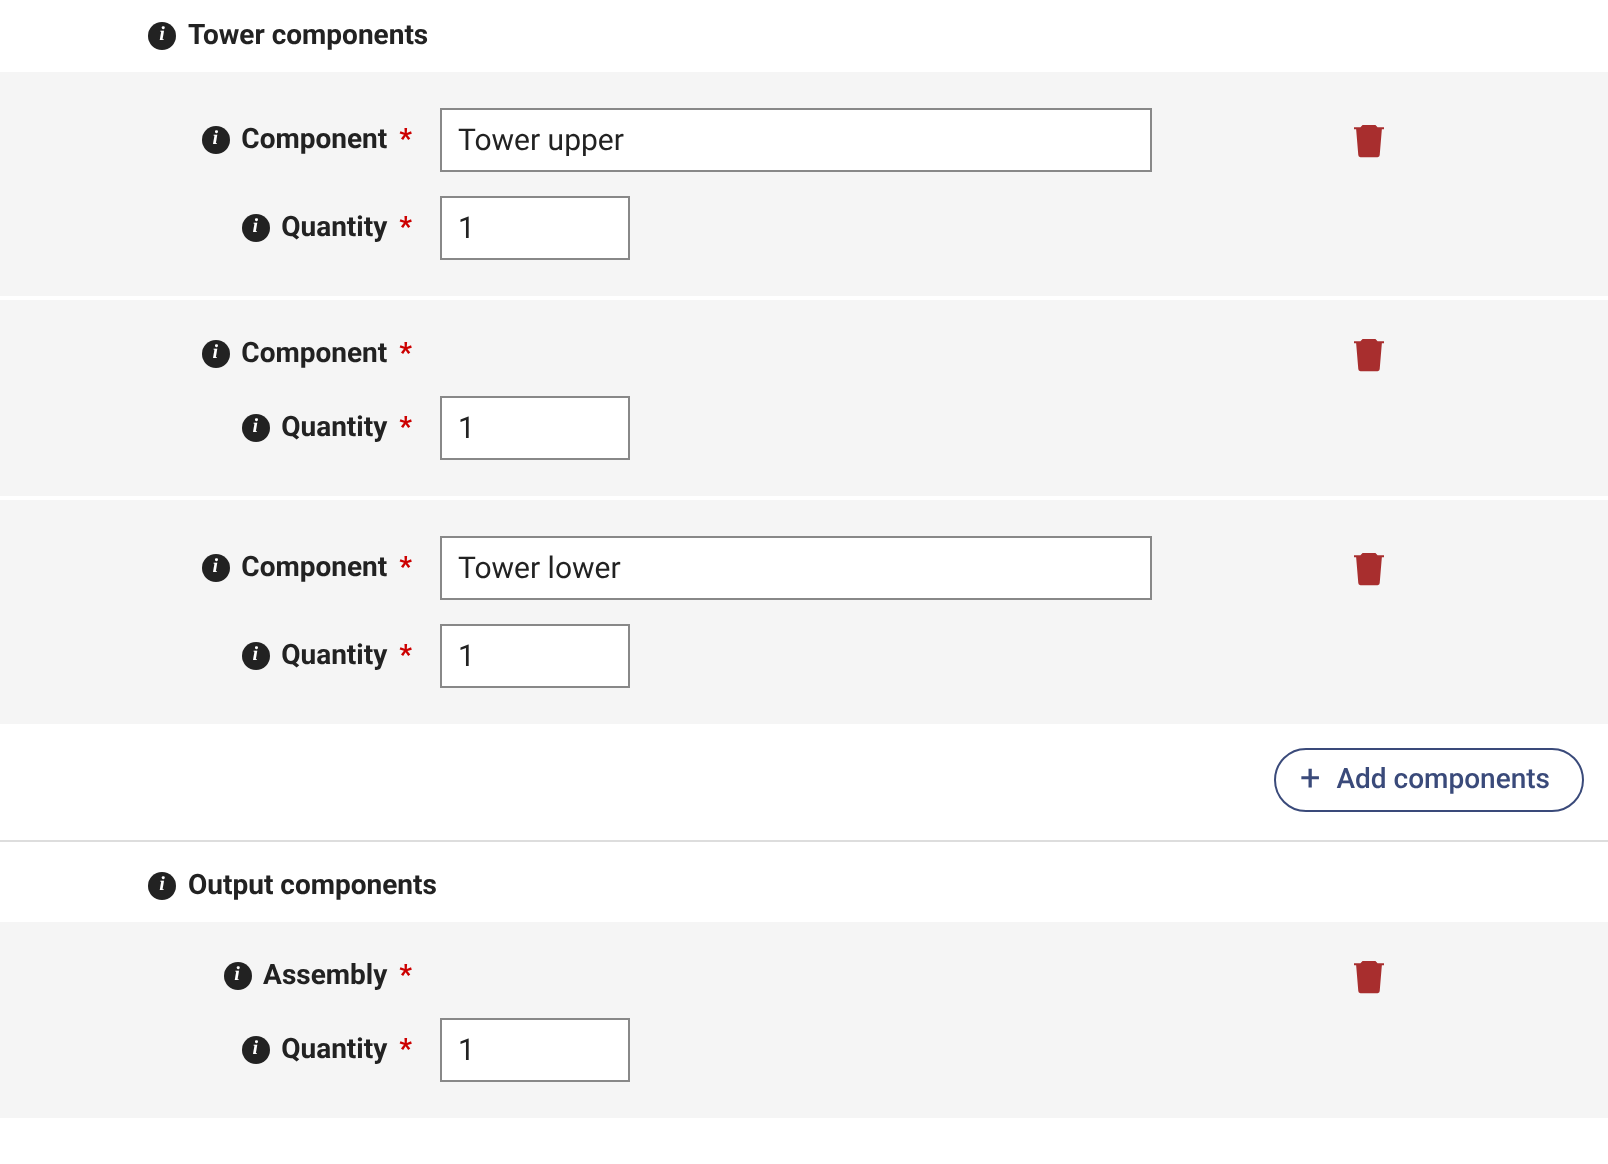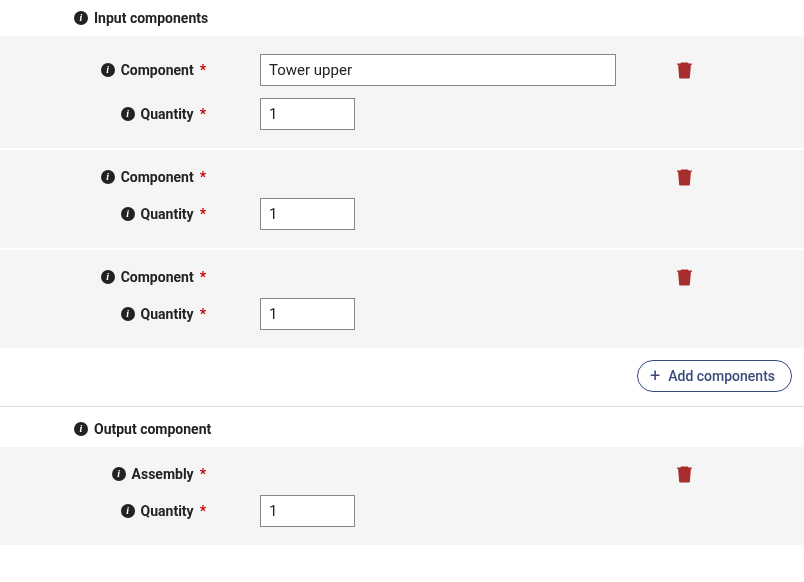--- a/index.html
+++ b/index.html
@@ -60,21 +60,20 @@
     .input-cell {
       flex: 0 0 auto;
     }
     input[type="text"] {
       font-family: inherit;
       font-size: 15px;
       padding: 6px 8px;
       border: 1px solid #888;
       background: #fff;
       color: #222;
-      margin-left: 40px;
     }
     .wide-input { width: 356px; }
     .narrow-input { width: 95px; }
     .action-cell {
       flex: 1;
       display: flex;
       justify-content: flex-end;
       padding-right: 112px;
     }
     .trash-icon {
@@ -111,21 +110,21 @@
       border: none;
       border-top: 1px solid #ddd;
       margin: 4px 0;
     }
   </style>
 </head>
 <body>
 
 <div class="section-header">
   <span class="info-icon">i</span>
-  <span>Input components</span>
+  <span>Tower components</span>
 </div>
 
 <div class="row-block">
   <div class="field-row">
     <div class="label-cell">
       <span class="info-icon">i</span>
       <span>Component</span>
       <span class="req">*</span>
     </div>
     <div class="input-cell">
@@ -173,20 +172,23 @@
     </div>
   </div>
 </div>
 
 <div class="row-block">
   <div class="field-row">
     <div class="label-cell">
       <span class="info-icon">i</span>
       <span>Component</span>
       <span class="req">*</span>
+    </div>
+    <div class="input-cell">
+      <input type="text" class="wide-input" value="Tower lower" style="">
     </div>
     <div class="action-cell">
       <svg class="trash-icon" viewBox="0 0 14 16">
         <path d="M1 3h12l-1 12a1 1 0 0 1-1 1H3a1 1 0 0 1-1-1L1 3zm3-2h6l1 1H3l1-1zM0 2h14v1H0V2z"></path>
       </svg>
     </div>
   </div>
   <div class="field-row">
     <div class="label-cell">
       <span class="info-icon">i</span>
@@ -203,21 +205,21 @@
   <button class="add-button">
     <span class="plus-icon">+</span>
     <span>Add components</span>
   </button>
 </div>
 
 <hr class="divider">
 
 <div class="section-header">
   <span class="info-icon">i</span>
-  <span>Output component</span>
+  <span>Output components</span>
 </div>
 
 <div class="row-block">
   <div class="field-row">
     <div class="label-cell">
       <span class="info-icon">i</span>
       <span>Assembly</span>
       <span class="req">*</span>
     </div>
     <div class="action-cell">

